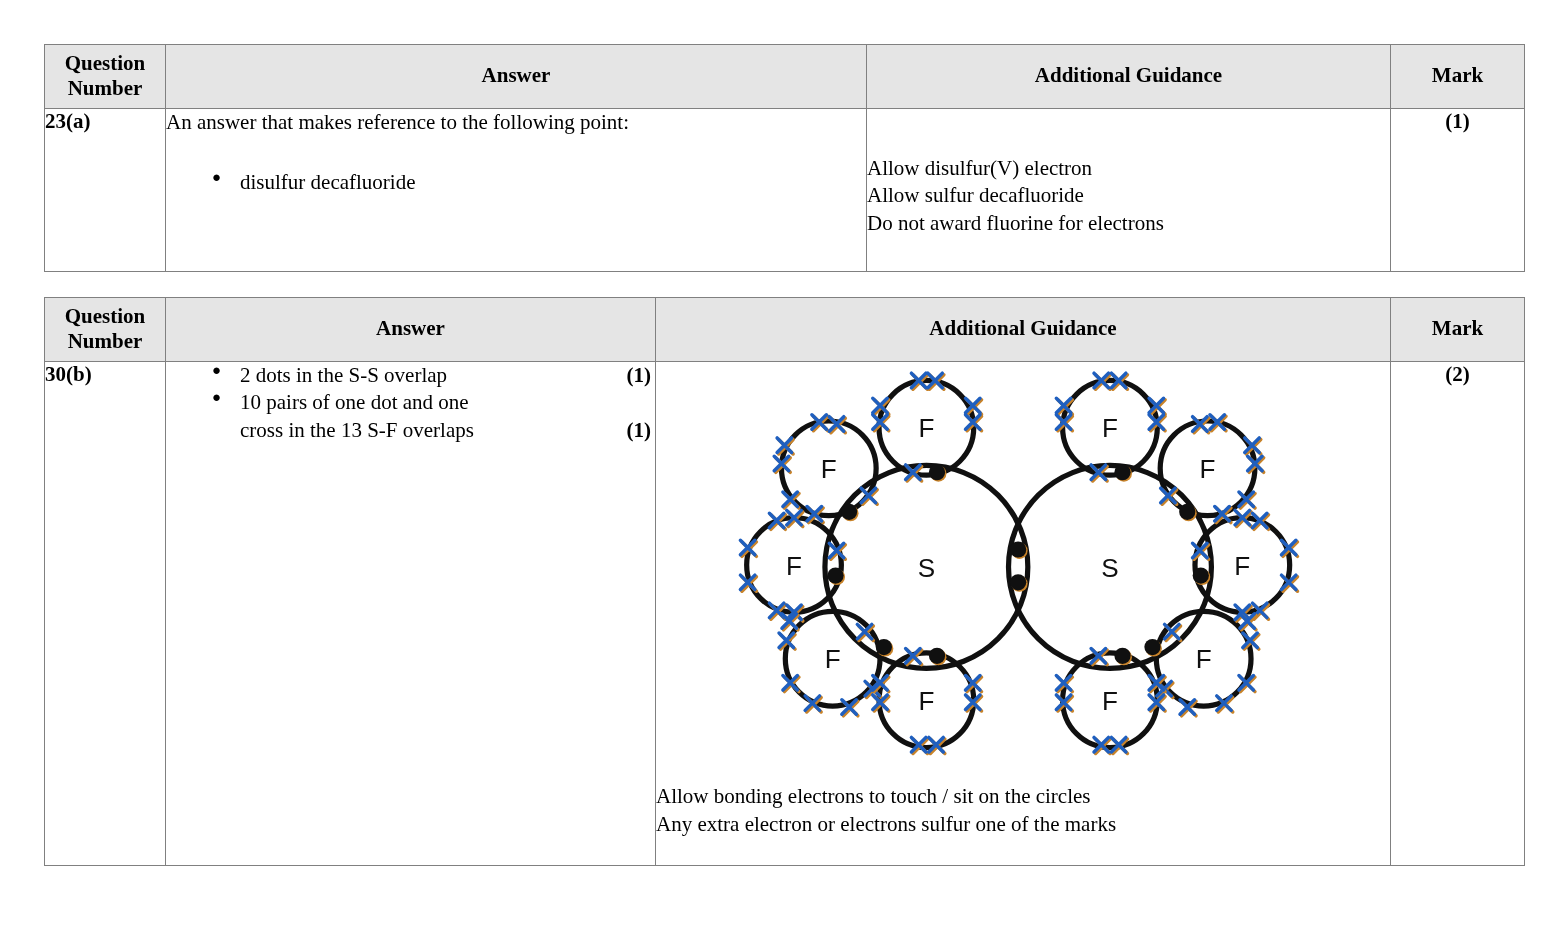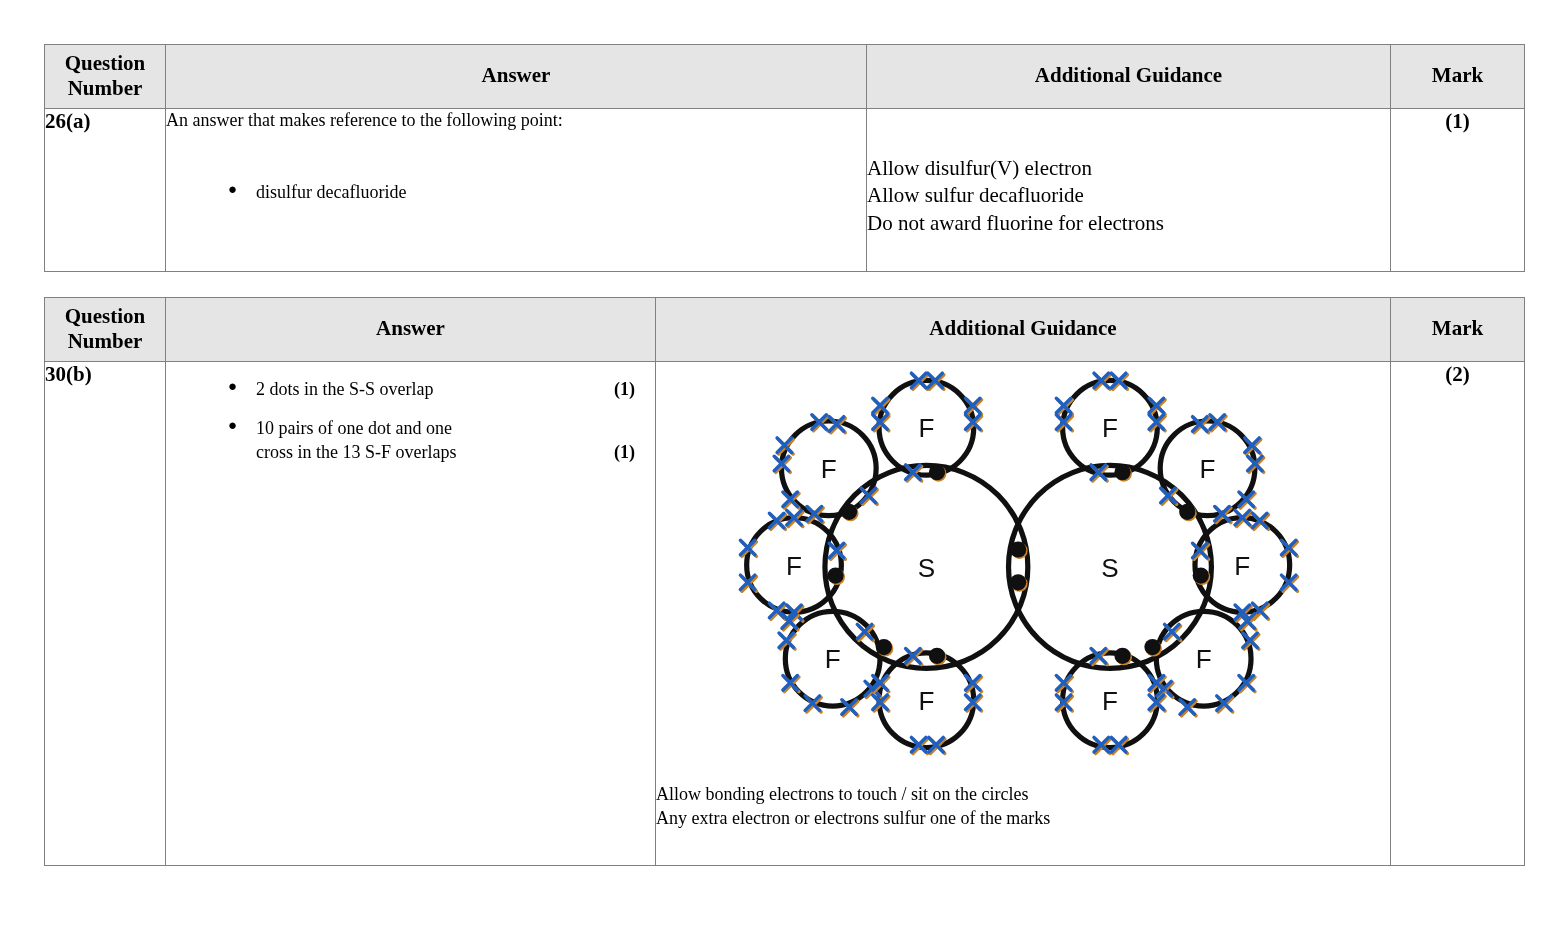--- a/index.html
+++ b/index.html
@@ -68,21 +68,21 @@
     padding: 6px 0 0 8px;
     white-space: nowrap;
   }
   .cell-mark {
     font-weight: bold;
     font-size: 21px;
     text-align: center;
     padding: 6px 0 0 0;
   }
   .cell-body {
-    font-size: 18px;
+    font-size: 21px;
     line-height: 1.32;
     padding: 7px 10px 8px 12px;
   }
   .cell-guid {
     font-size: 21px;
     line-height: 1.32;
     padding: 7px 10px 8px 12px;
     position: relative;
   }
 
@@ -93,21 +93,21 @@
   .intro-line { margin: 0 0 0 0; }
 
   ul.bullets {
     list-style: none;
     margin: 0;
     padding: 0;
   }
   ul.bullets li {
     position: relative;
     padding-left: 74px;
-    margin: 16px;
+    margin: 0;
   }
   ul.bullets li::before {
     content: "\25CF";
     position: absolute;
     left: 46px;
     top: -1px;
     font-size: 15px;
   }
 
   .gap-a { height: 33px; }
@@ -140,21 +140,21 @@
     width: 100%;
     height: 400px;
     margin-top: 2px;
   }
   svg.dotcross {
     display: block;
     margin: 0 auto;
   }
   .notes-block {
     margin-top: 18px;
-    font-size: 18px;
+    font-size: 21px;
     line-height: 1.35;
   }
 </style>
 </head>
 <body>
 
 <div class="sheet">
 
   <table class="ms" id="table-a">
     <colgroup>
@@ -169,21 +169,21 @@
           <span>Question</span><br>
           <span>Number</span>
         </th>
         <th>Answer</th>
         <th>Additional Guidance</th>
         <th>Mark</th>
       </tr>
     </thead>
     <tbody>
       <tr class="body-row">
-        <td class="cell-qn">26(a)</td>
+        <td class="cell-qn">23(a)</td>
         <td class="cell-body">
           <div class="intro-line">An answer that makes reference to the following point:</div>
           <div class="gap-a"></div>
           <ul class="bullets">
             <li>disulfur decafluoride</li>
           </ul>
         </td>
         <td class="cell-guid">
           <div class="guid-spacer"></div>
           <div class="guid-line">Allow disulfur(V) electron</div>

